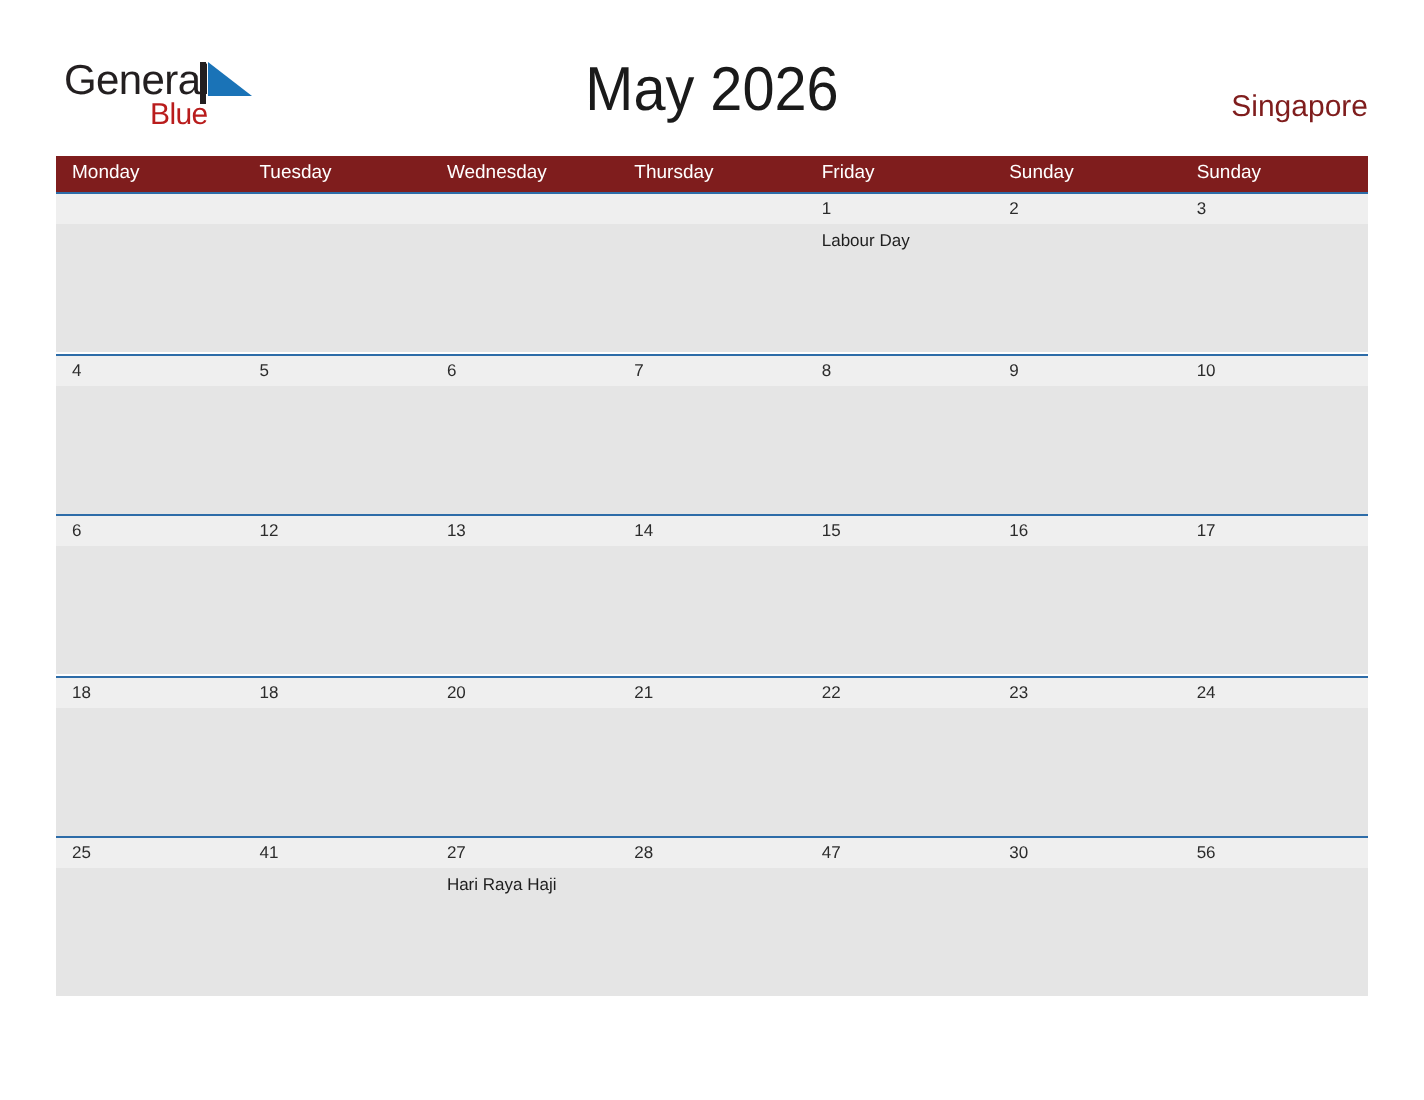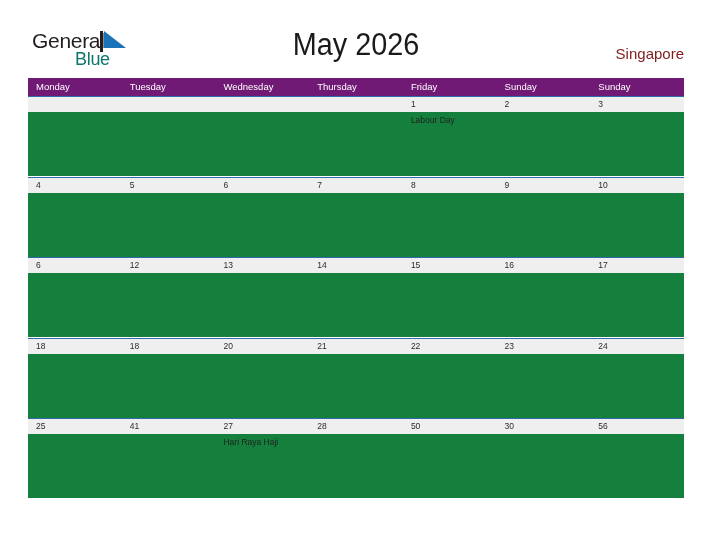--- a/index.html
+++ b/index.html
@@ -52,23 +52,23 @@
     position: absolute;
     left: 68px;
     top: 1px;
     width: 28px;
     height: 21px;
   }
   .logo-blue {
     position: absolute;
     left: 43px;
     top: 20px;
-    font-size: 18px;
+    font-size: 15px;
     letter-spacing: -0.3px;
-    color: #0f766e;
+    color: #b91c1c;
     font-family: "Liberation Sans", sans-serif;
     text-align: right;
   }
 
   .cal-title {
     position: absolute;
     left: 0;
     top: 27px;
     width: 712px;
     text-align: center;
@@ -91,21 +91,21 @@
   
   .calendar {
     position: absolute;
     left: 28px;
     top: 78px;
     width: 656px;
   }
 
   .dow-row {
     display: flex;
-    background: #701a75;
+    background: #7f1d1d;
     height: 18px;
   }
   .dow-cell {
     flex: 1 1 0;
     color: #ffffff;
     font-size: 9.5px;
     line-height: 18px;
     padding-left: 8px;
     box-sizing: border-box;
     white-space: nowrap;
@@ -132,21 +132,21 @@
     font-size: 8.5px;
     line-height: 15px;
     color: #2b2b2b;
     padding-left: 8px;
     box-sizing: border-box;
   }
 
   .week-events {
     display: flex;
     height: 64px;
-    background: #15803d;
+    background: #e5e5e5;
   }
   .event-cell {
     flex: 1 1 0;
     padding: 3px 6px 0 8px;
     box-sizing: border-box;
   }
   .event-text {
     font-size: 8.5px;
     line-height: 11px;
     color: #1f1f1f;
@@ -329,21 +329,21 @@
           </div>
       </div>
     </div>
 
     <div class="week">
       <div class="week-dates">
         <div class="day-num">25</div>
         <div class="day-num">41</div>
         <div class="day-num">27</div>
         <div class="day-num">28</div>
-        <div class="day-num">50</div>
+        <div class="day-num">47</div>
         <div class="day-num">30</div>
         <div class="day-num">56</div>
       </div>
       <div class="week-events">
         <div class="event-cell">
             <div class="event-text"></div>
           </div>
         <div class="event-cell">
             <div class="event-text"></div>
           </div>

